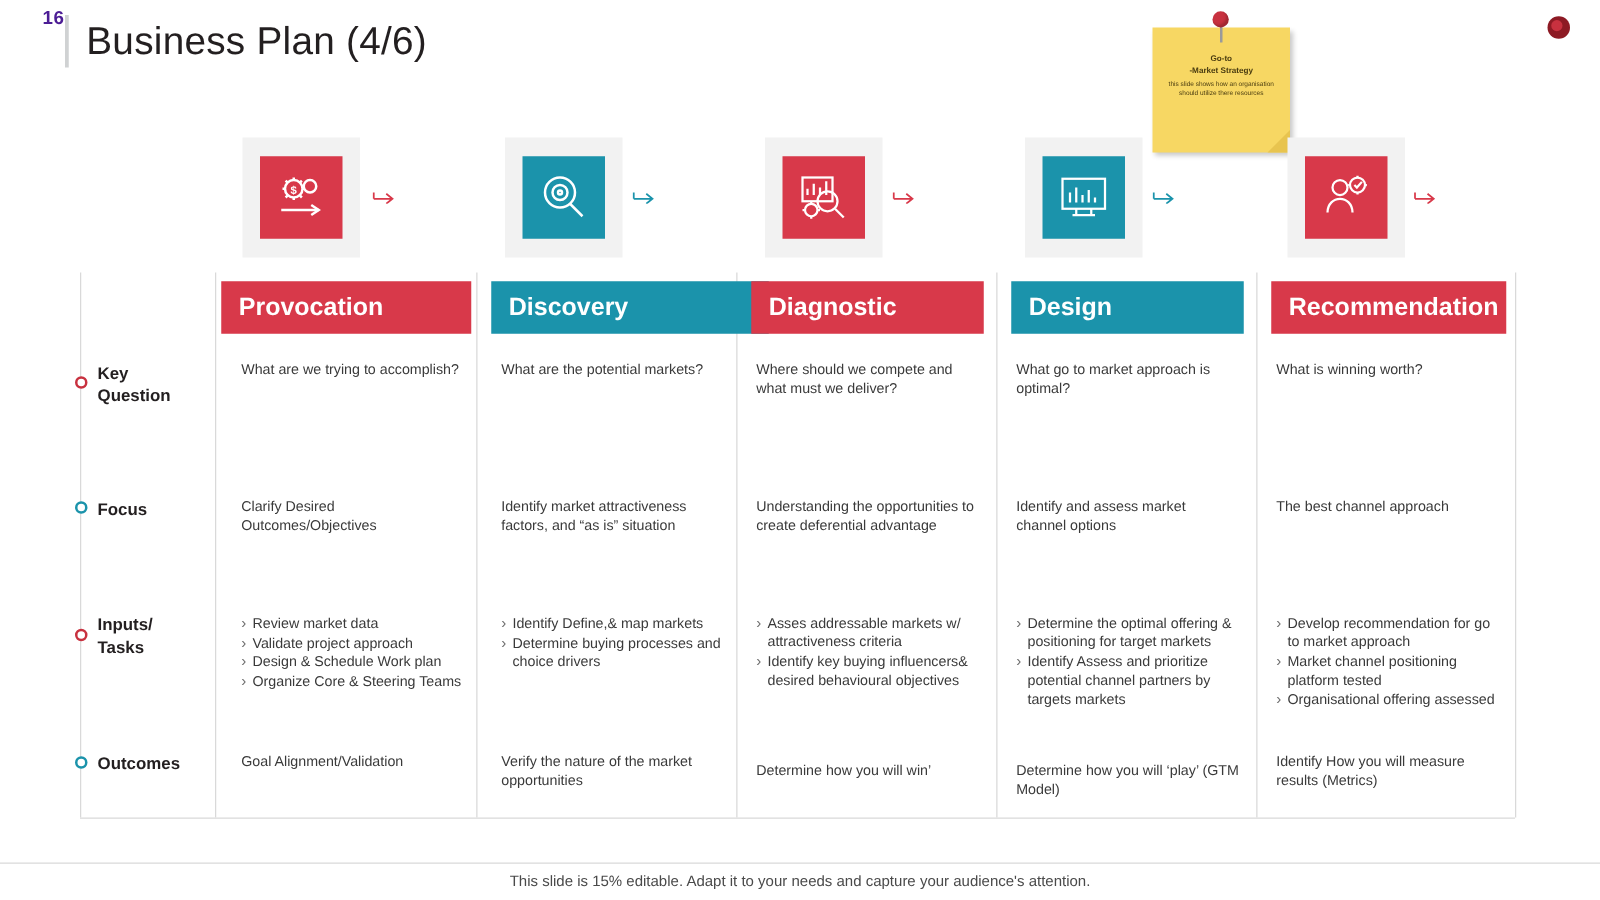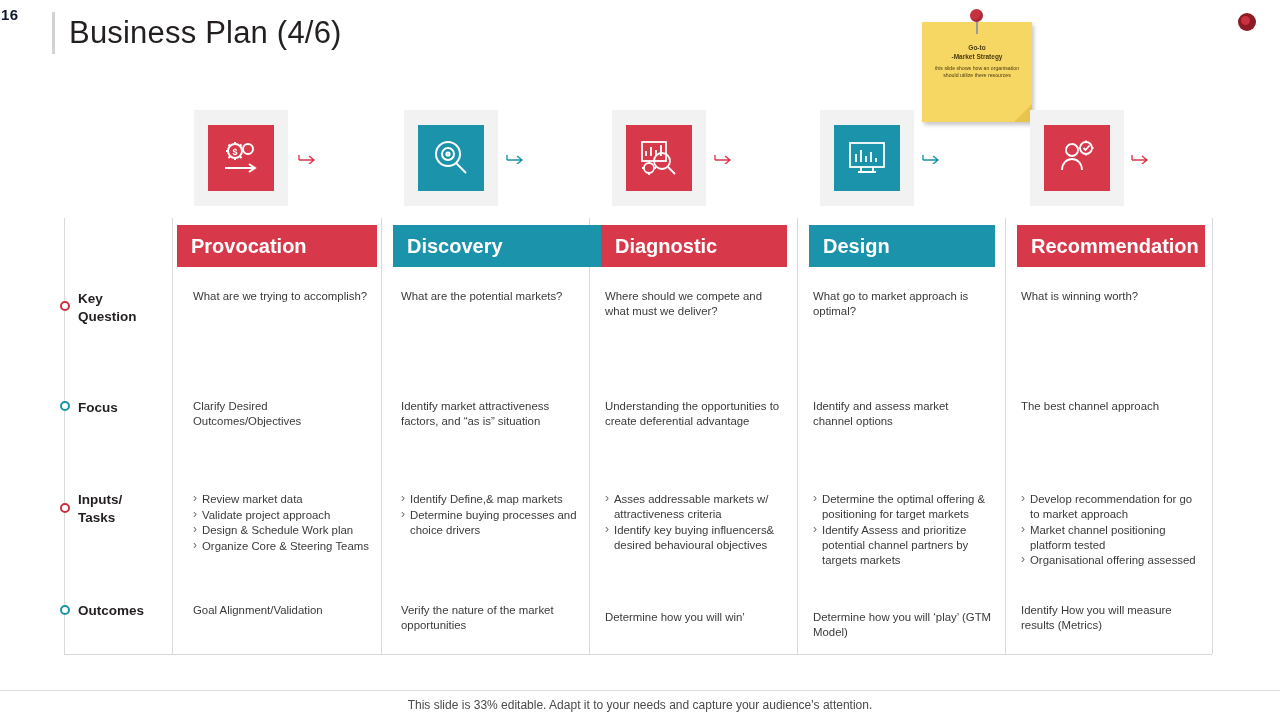--- a/index.html
+++ b/index.html
@@ -12,25 +12,25 @@
     height: 720px;
     position: relative;
     font-family: "Liberation Sans", sans-serif;
     color: #231f20;
     overflow: hidden;
   }
 
   
   .slide-number {
     position: absolute;
-    left: 1px;
+    left: 34px;
     top: 6px;
     font-size: 15px;
     font-weight: bold;
-    color: #0f172a;
+    color: #4c1d95;
     letter-spacing: 0.5px;
   }
 
   
   .title-bar {
     position: absolute;
     left: 52px;
     top: 12px;
     display: flex;
     align-items: center;
@@ -470,13 +470,13 @@
   </ul>
 </div>
 
 <div class="cell" style="left:193px; top:603px; width:180px">Goal Alignment/Validation</div>
 <div class="cell" style="left:401px; top:603px; width:170px">Verify the nature of the market opportunities</div>
 <div class="cell" style="left:605px; top:610px; width:180px">Determine how you will win’</div>
 <div class="cell" style="left:813px; top:610px; width:180px">Determine how you will ‘play’ (GTM Model)</div>
 <div class="cell" style="left:1021px; top:603px; width:182px">Identify How you will measure results (Metrics)</div>
 
 <div class="footer-line"></div>
-<div class="footer-text">This slide is 33% editable. Adapt it to your needs and capture your audience's attention.</div>
+<div class="footer-text">This slide is 15% editable. Adapt it to your needs and capture your audience's attention.</div>
 
 </body></html>

